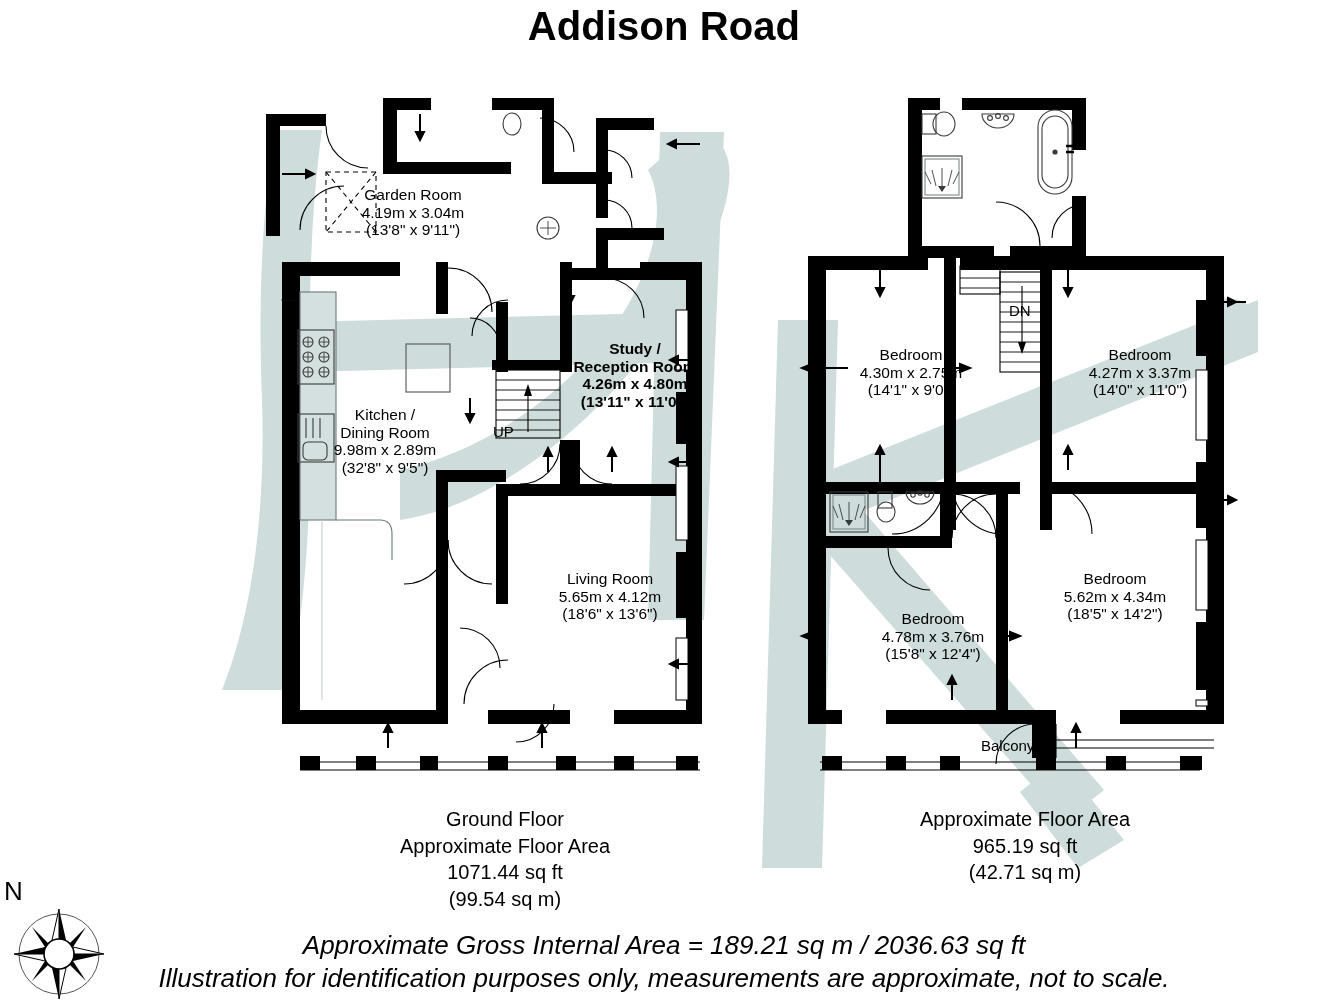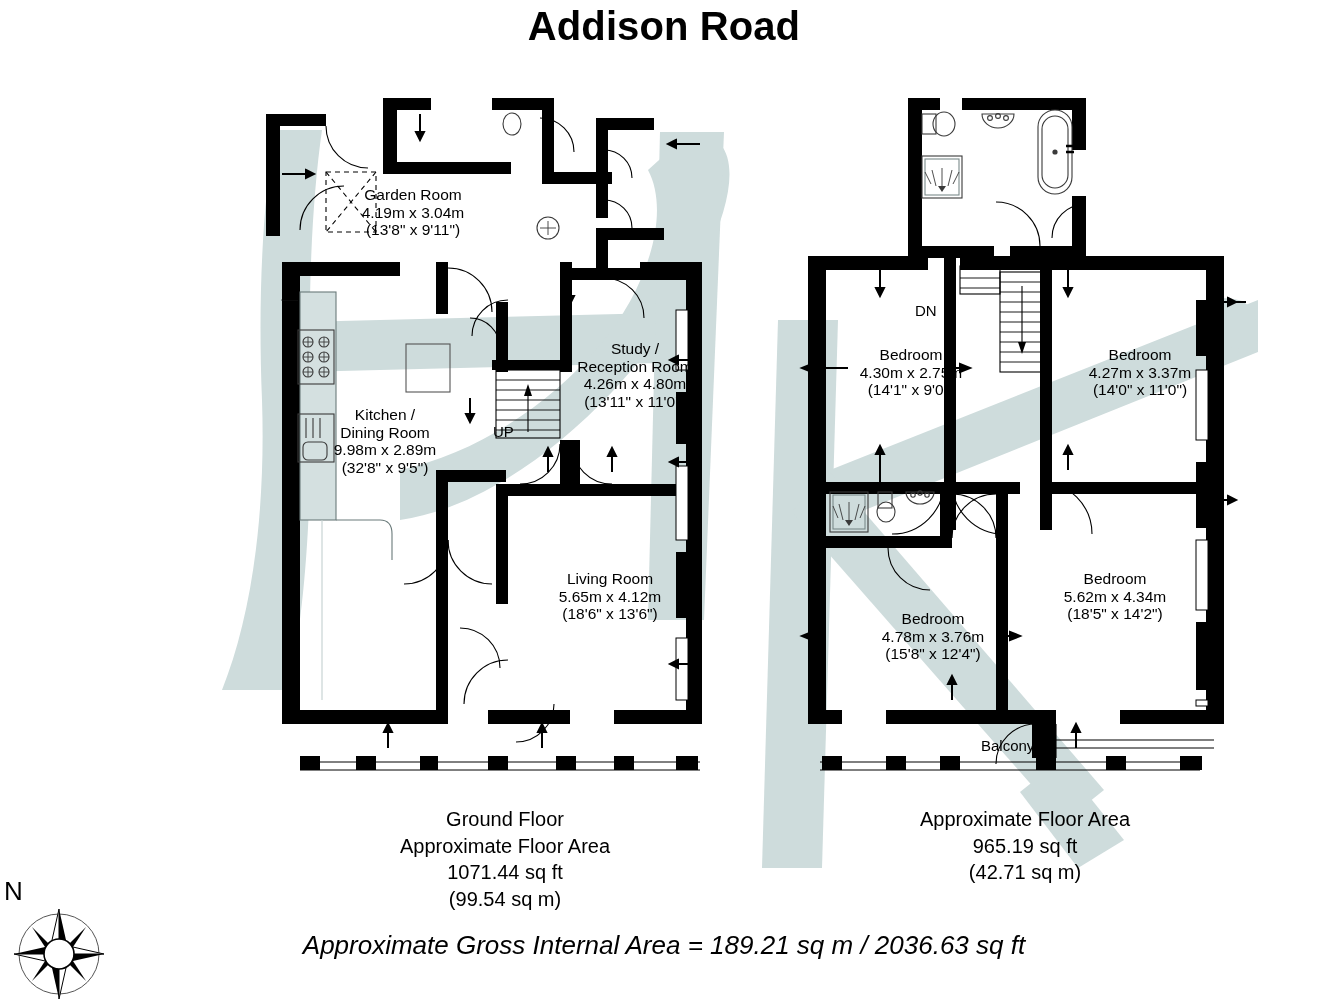--- a/index.html
+++ b/index.html
@@ -453,21 +453,21 @@
     <span class="d2">(13'8" x 9'11")</span>
   </div>
 
   <div class="room-label" style="left:295px; top:406px; width:180px;">
     <span class="nm">Kitchen /</span>
     <span class="nm">Dining Room</span>
     <span class="d1">9.98m x 2.89m</span>
     <span class="d2">(32'8" x 9'5")</span>
   </div>
 
-  <div class="room-label" style="left:540px; top:340px; width:190px;">
+  <div class="room-label" style="left:540px; top:340px; width:190px;font-weight:bold;">
     <span class="nm">Study /</span>
     <span class="nm">Reception Room</span>
     <span class="d1">4.26m x 4.80m</span>
     <span class="d2">(13'11" x 11'0")</span>
   </div>
 
   <div class="room-label" style="left:515px; top:570px; width:190px;">
     <span class="nm">Living Room</span>
     <span class="d1">5.65m x 4.12m</span>
     <span class="d2">(18'6" x 13'6")</span>
@@ -492,38 +492,39 @@
     <span class="d1">5.62m x 4.34m</span>
     <span class="d2">(18'5" x 14'2")</span>
   </div>
 
   <div class="room-label" style="left:838px; top:610px; width:190px;">
     <span class="nm">Bedroom</span>
     <span class="d1">4.78m x 3.76m</span>
     <span class="d2">(15'8" x 12'4")</span>
   </div>
 
-  <div class="tiny-label" style="left:915px; top:303px;">DN</div>
+  <div class="tiny-label" style="left:1009px; top:303px;">DN</div>
 
   <div class="tiny-label" style="left:981px; top:738px;">Balcony</div>
 
   <div class="floor-caption" style="left:370px; top:806px; width:270px;">
     <span>Ground Floor</span>
     <span>Approximate Floor Area</span>
     <span>1071.44 sq ft</span>
     <span>(99.54 sq m)</span>
   </div>
 
   <div class="floor-caption" style="left:890px; top:806px; width:270px;">
     <span>Approximate Floor Area</span>
     <span>965.19 sq ft</span>
     <span>(42.71 sq m)</span>
   </div>
 
   <div class="footer-line footer-1">Approximate Gross Internal Area = 189.21 sq m / 2036.63 sq ft</div>
+  <div class="footer-line footer-2">Illustration for identification purposes only, measurements are approximate, not to scale.</div>
 
   <div class="compass-n">N</div>
   <svg id="compass-svg" viewBox="0 0 102 102">
     <circle cx="51" cy="51" r="40" fill="#ffffff" stroke="#555" stroke-width="1"></circle>
 
     <g fill="#000000">
       <path d="M51 51 L24 24 L37 44 Z"></path>
       <path d="M51 51 L78 24 L65 44 Z"></path>
       <path d="M51 51 L78 78 L65 58 Z"></path>
       <path d="M51 51 L24 78 L37 58 Z"></path>

